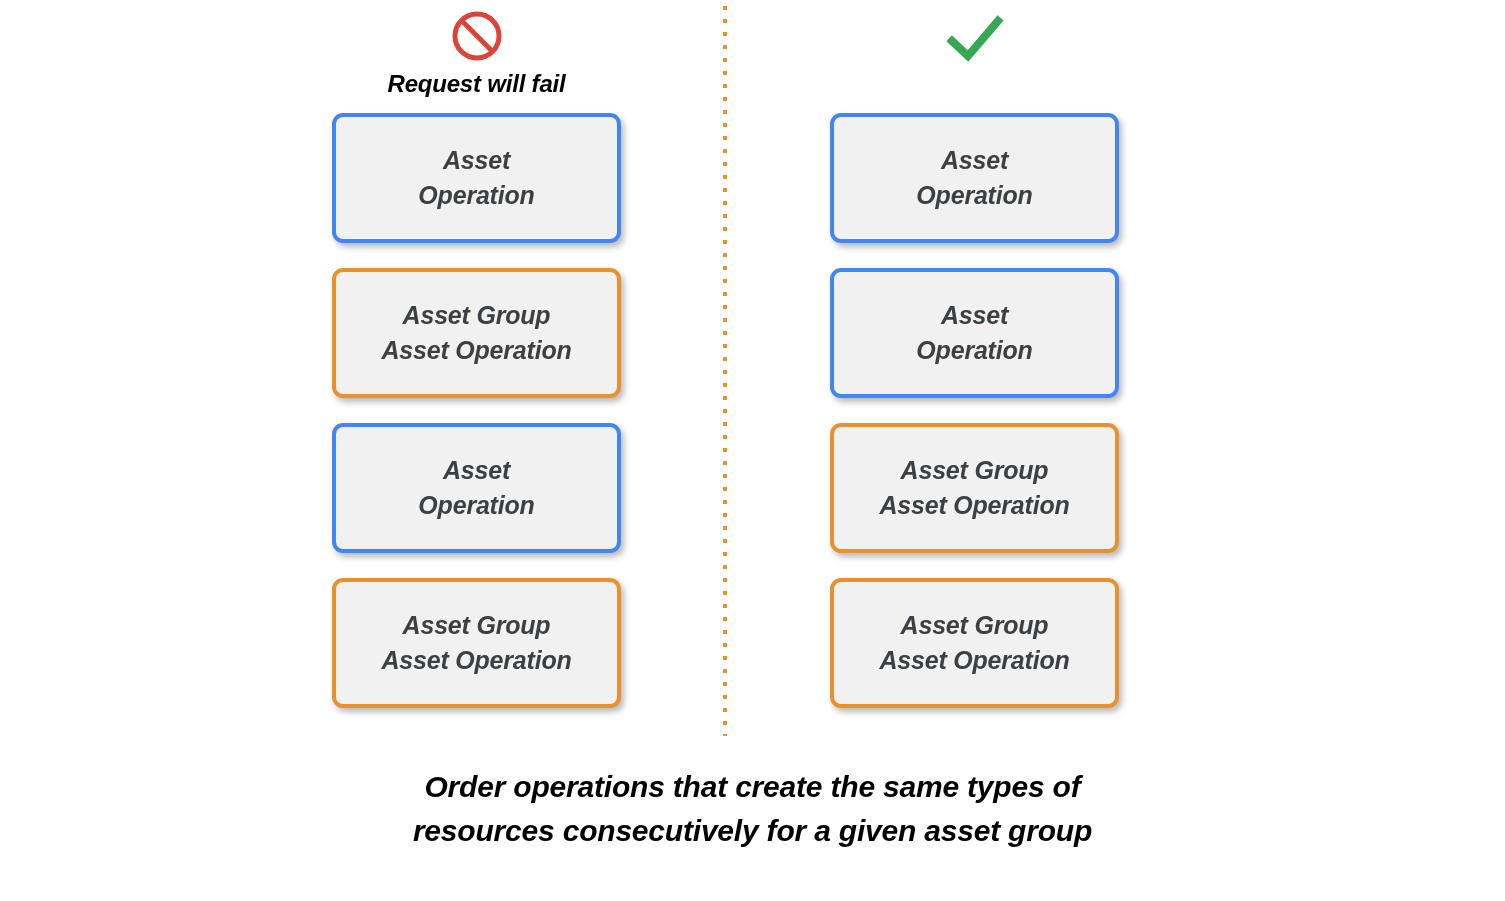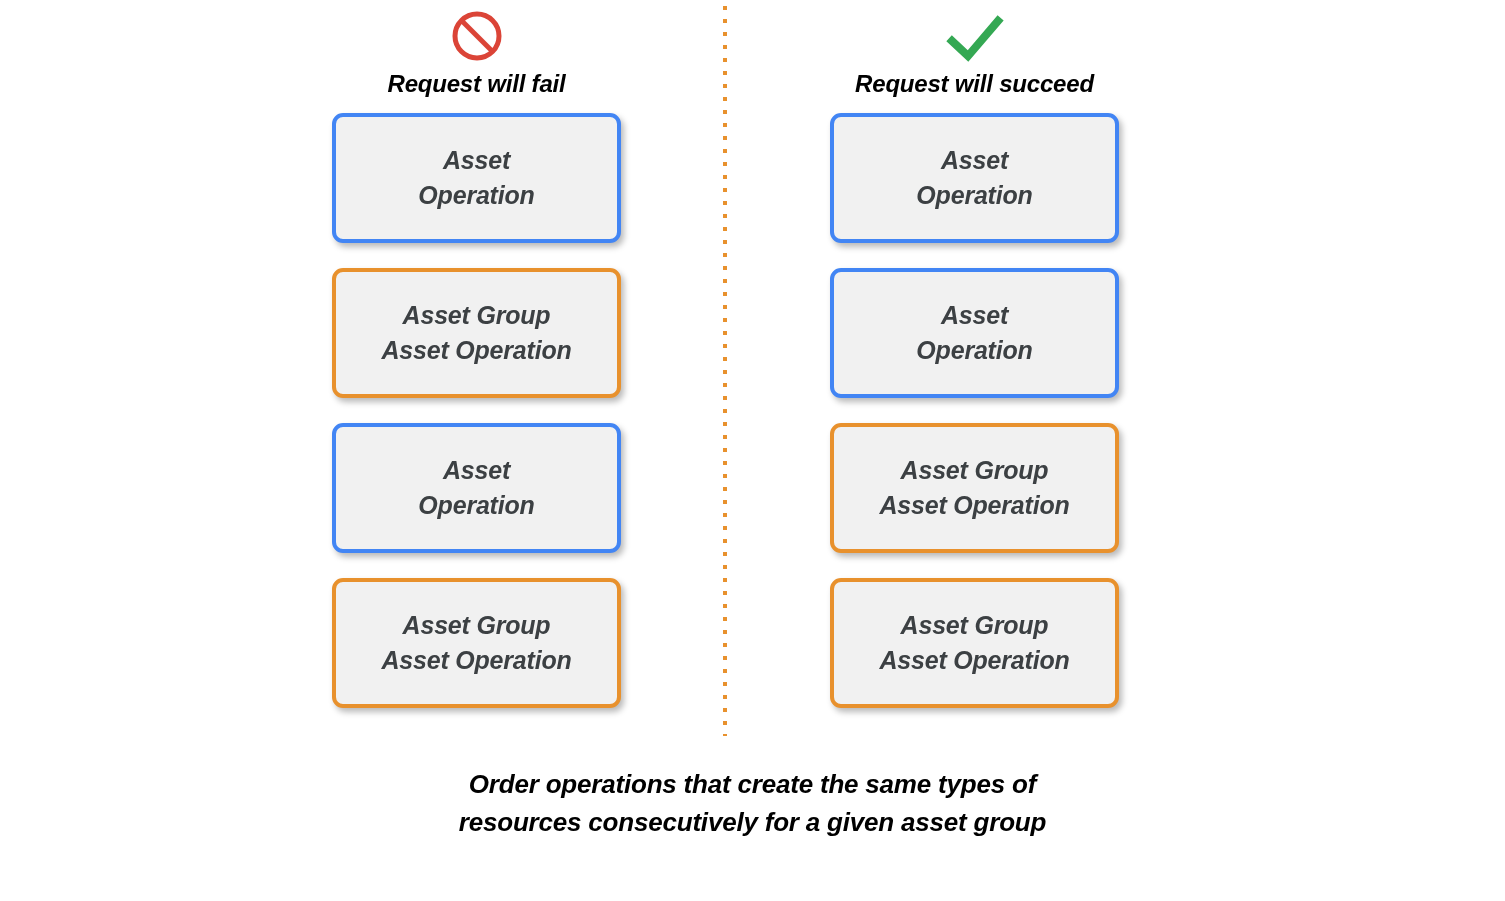--- a/index.html
+++ b/index.html
@@ -97,21 +97,21 @@
     background-repeat: repeat-y;
   }
 
   
   .caption {
     position: absolute;
     top: 765px;
     left: 0;
     width: 1505px;
     text-align: center;
-    font-size: 26px;
+    font-size: 30px;
     font-weight: bold;
     color: #000000;
     line-height: 1.48;
     letter-spacing: -0.2px;
     white-space: pre-line;
   }
 </style>
 </head>
 <body>
 
@@ -157,21 +157,20 @@
   <div class="divider"></div>
 
   <div class="column succeed">
 
     <div class="col-header">
       <span class="status-icon">
         <svg width="70" height="56" viewBox="0 0 70 56" aria-hidden="true">
           <polyline points="12,33 28,48 58,13" fill="none" stroke="#34A853" stroke-width="8" stroke-linecap="square" stroke-linejoin="miter"></polyline>
         </svg>
       </span>
-      <span class="header-label">Request will succeed</span>
     </div>
 
     <div class="box-stack">
 
       <div class="op-box type-asset">
         <span class="box-text">Asset
 Operation</span>
       </div>
 
       <div class="op-box type-asset">

